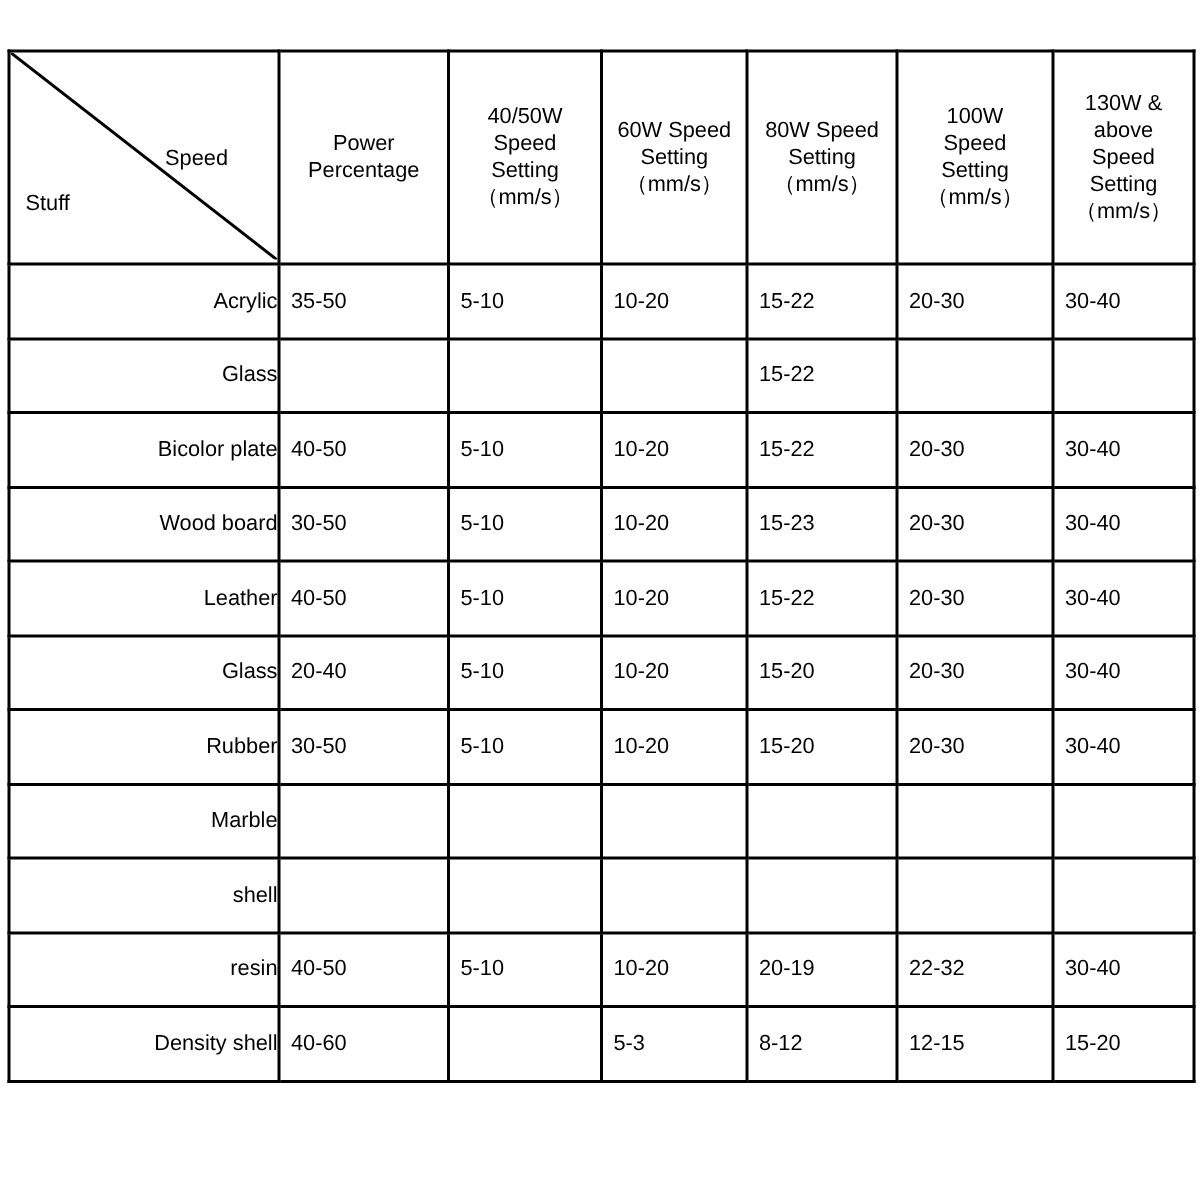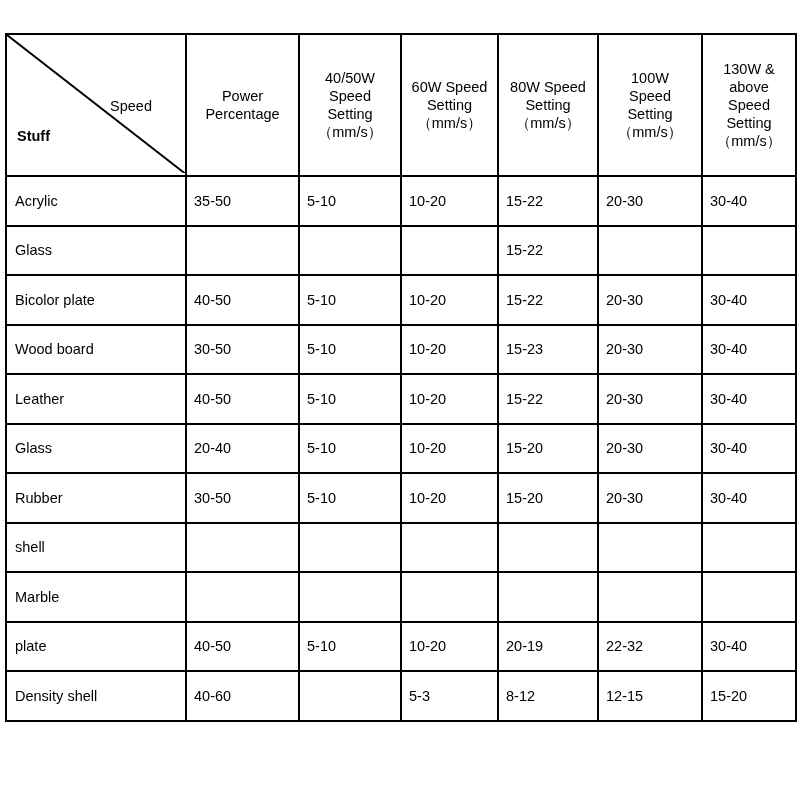--- a/index.html
+++ b/index.html
@@ -60,40 +60,39 @@
   }
   td.corner .diag {
     position: absolute;
     inset: 0;
   }
   td.corner .stuff {
     position: absolute;
     left: 10px;
     bottom: 30px;
     font-size: 14.5px;
-    font-weight: bold;
   }
   td.corner .speed {
     position: absolute;
     right: 33px;
     top: 62px;
     font-size: 14.5px;
   }
   .hdr-lines {
     display: block;
     text-align: center;
     padding: 0 2px;
   }
   
   tr.body td {
     height: 47.5px;
   }
   tr.body td.label {
     padding-left: 8px;
-    text-align: left;
+    text-align: right;
   }
   tr.body td.val {
     padding-left: 7px;
     text-align: left;
   }
 </style>
 </head>
 <body>
 
 <div class="page">
@@ -192,39 +191,39 @@
         <tr class="body">
           <td class="label">Rubber</td>
           <td class="val">30-50</td>
           <td class="val">5-10</td>
           <td class="val">10-20</td>
           <td class="val">15-20</td>
           <td class="val">20-30</td>
           <td class="val">30-40</td>
         </tr>
         <tr class="body">
+          <td class="label">Marble</td>
+          <td class="val"></td>
+          <td class="val"></td>
+          <td class="val"></td>
+          <td class="val"></td>
+          <td class="val"></td>
+          <td class="val"></td>
+        </tr>
+        <tr class="body">
           <td class="label">shell</td>
           <td class="val"></td>
           <td class="val"></td>
           <td class="val"></td>
           <td class="val"></td>
           <td class="val"></td>
           <td class="val"></td>
         </tr>
         <tr class="body">
-          <td class="label">Marble</td>
-          <td class="val"></td>
-          <td class="val"></td>
-          <td class="val"></td>
-          <td class="val"></td>
-          <td class="val"></td>
-          <td class="val"></td>
-        </tr>
-        <tr class="body">
-          <td class="label">plate</td>
+          <td class="label">resin</td>
           <td class="val">40-50</td>
           <td class="val">5-10</td>
           <td class="val">10-20</td>
           <td class="val">20-19</td>
           <td class="val">22-32</td>
           <td class="val">30-40</td>
         </tr>
         <tr class="body">
           <td class="label">Density shell</td>
           <td class="val">40-60</td>

